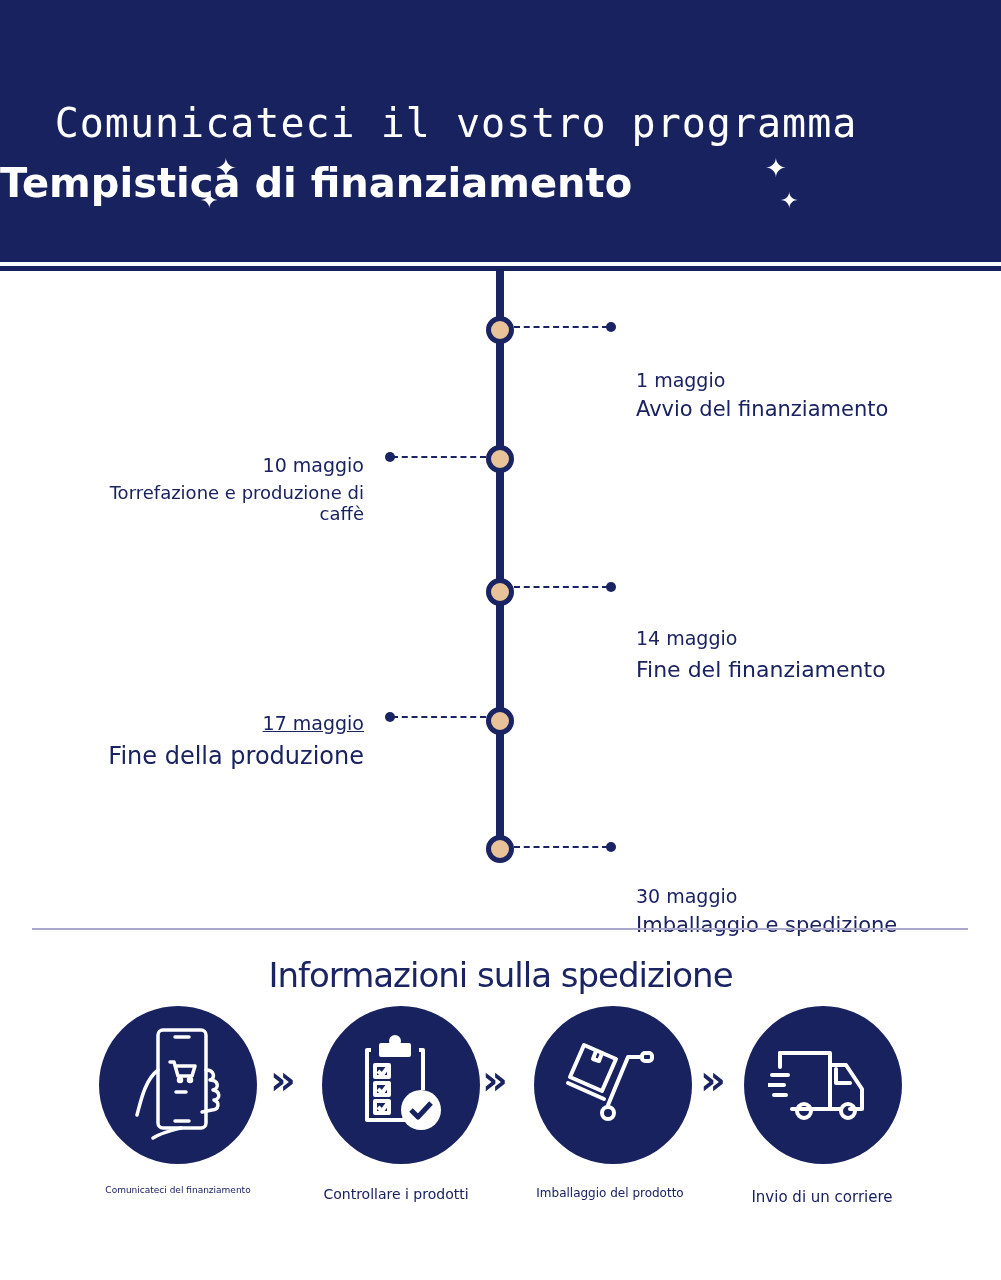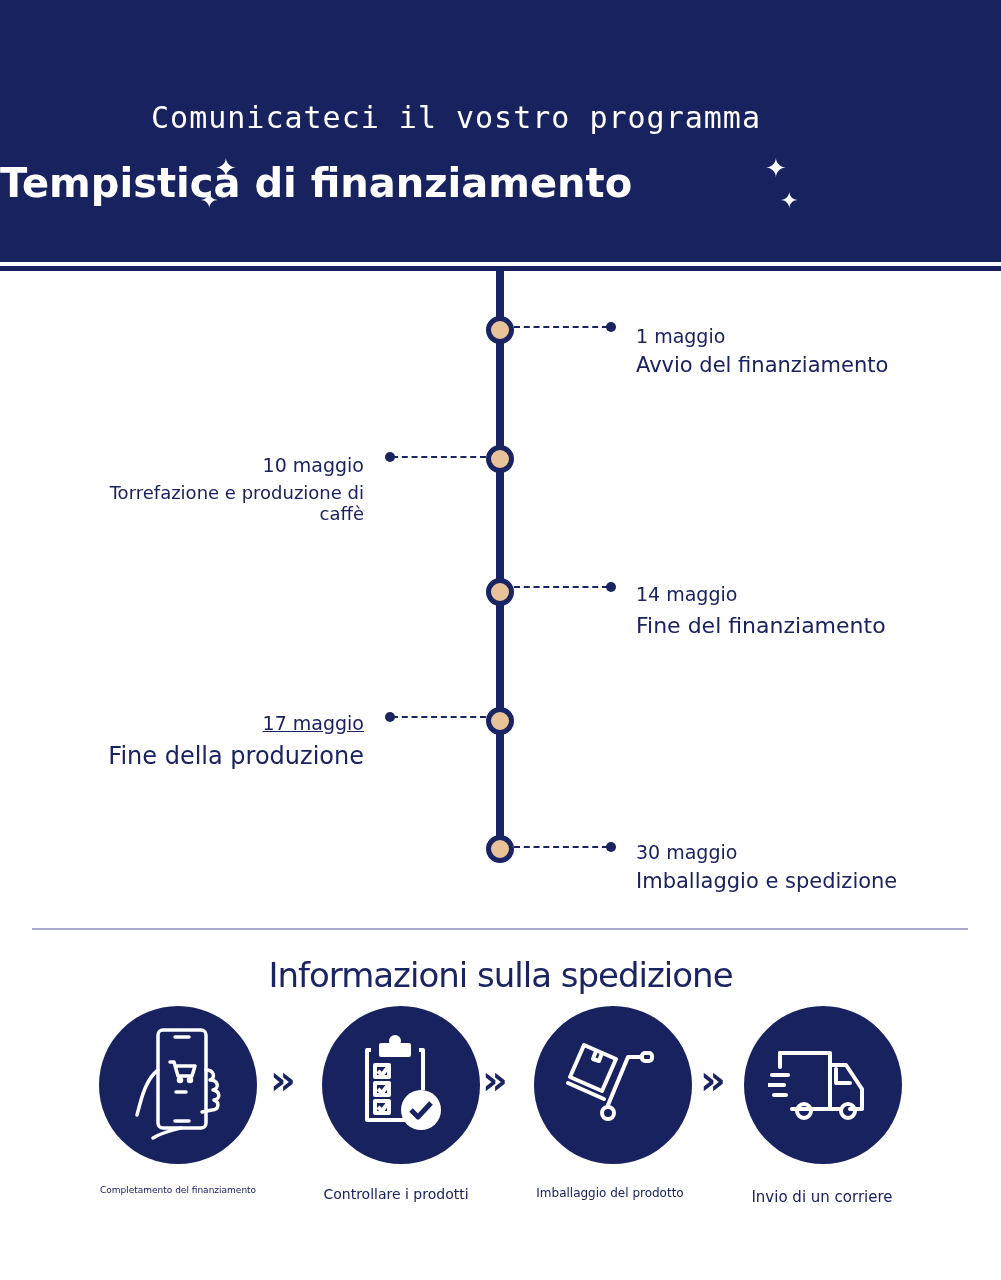--- a/index.html
+++ b/index.html
@@ -1,32 +1,32 @@
 <!DOCTYPE html>
 <html><head>
 <meta charset="utf-8">
 <style>
   html, body { margin:0; padding:0; }
   body { width:1001px; height:1280px; background:#ffffff; position:relative; overflow:hidden;
          font-family:"DejaVu Sans", sans-serif; color:#1a2260; }
   .header { position:absolute; left:0; top:0; width:1001px; height:262px; background:#18225f; }
   .header-stripe { position:absolute; left:0; top:266px; width:1001px; height:5px; background:#18225f; }
   .kicker { position:absolute; left:0; top:100px; width:912px; text-align:center; color:#fff;
-            font-family:"DejaVu Sans Mono", monospace; font-size:30px; letter-spacing:1px; }
+            font-family:"DejaVu Sans Mono", monospace; font-size:40px; letter-spacing:1px; }
   .title { position:absolute; left:0; top:160px; width:1001px; text-align:left; color:#fff;
            font-family:"DejaVu Sans", sans-serif; font-size:40px; font-weight:700; }
   .sparkle { position:absolute; color:#fff; line-height:1; }
   .spine { position:absolute; left:496px; top:271px; width:8px; height:578px; background:#1b2462; }
   .node { position:absolute; width:18px; height:18px; border-radius:50%; background:#e8c39a;
           border:5px solid #1b2462; }
   .dash { position:absolute; height:0; border-top:2px dashed #1b2462; }
   .dot { position:absolute; width:10px; height:10px; border-radius:50%; background:#1b2462; }
   .date { position:absolute; font-size:19px; color:#1a2260; }
   .desc { position:absolute; color:#1a2260; }
-  .right { text-align:center; }
+  .right { text-align:center;margin-top:44px; }
   .left { text-align:right; }
   .divider { position:absolute; left:32px; top:928px; width:936px; height:2px; background:#aaa8cc; }
   .ship-title { position:absolute; left:0; top:955px; width:1001px; text-align:center;
                 font-size:34px; color:#1b2462; letter-spacing:-1px; }
   .circle { position:absolute; width:158px; height:158px; border-radius:50%; background:#18225f;
             display:flex; align-items:center; justify-content:center; }
   .chev { position:absolute; color:#1b2462; font-size:40px; font-weight:bold; line-height:1; letter-spacing:-8px; }
   .cap { position:absolute; text-align:center; color:#1a2260; }
 </style>
 </head>
@@ -133,16 +133,16 @@
     <path d="M68 24 v14 h14"></path>
     <line x1="4" y1="30" x2="20" y2="30"></line>
     <line x1="0" y1="40" x2="16" y2="40"></line>
     <line x1="6" y1="50" x2="18" y2="50"></line>
     <circle cx="36" cy="66" r="7"></circle>
     <circle cx="80" cy="66" r="7"></circle>
     <line x1="43" y1="64" x2="73" y2="64"></line>
   </svg>
 </div>
 
-<div class="cap" style="left:78px;width:200px;top:1185px;font-size:9px;">Completamento del finanziamento</div>
+<div class="cap" style="left:78px;width:200px;top:1185px;font-size:9px;">Comunicateci del finanziamento</div>
 <div class="cap" style="left:296px;width:200px;top:1186px;font-size:14px;">Controllare i prodotti</div>
 <div class="cap" style="left:510px;width:200px;top:1186px;font-size:12px;">Imballaggio del prodotto</div>
 <div class="cap" style="left:722px;width:200px;top:1188px;font-size:15px;">Invio di un corriere</div>
 
 </body></html>

